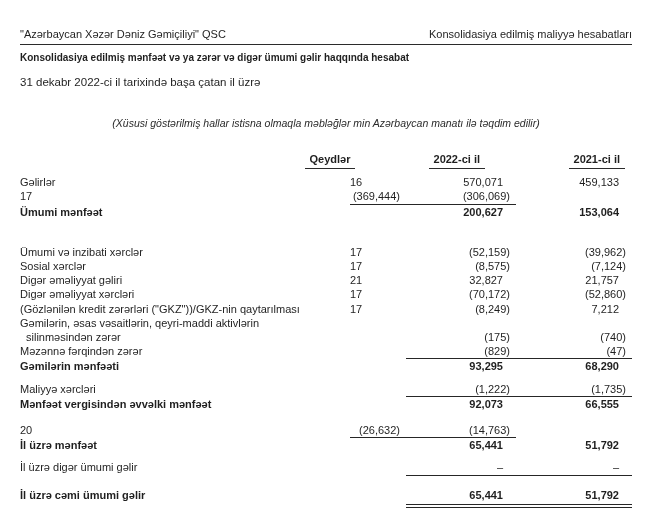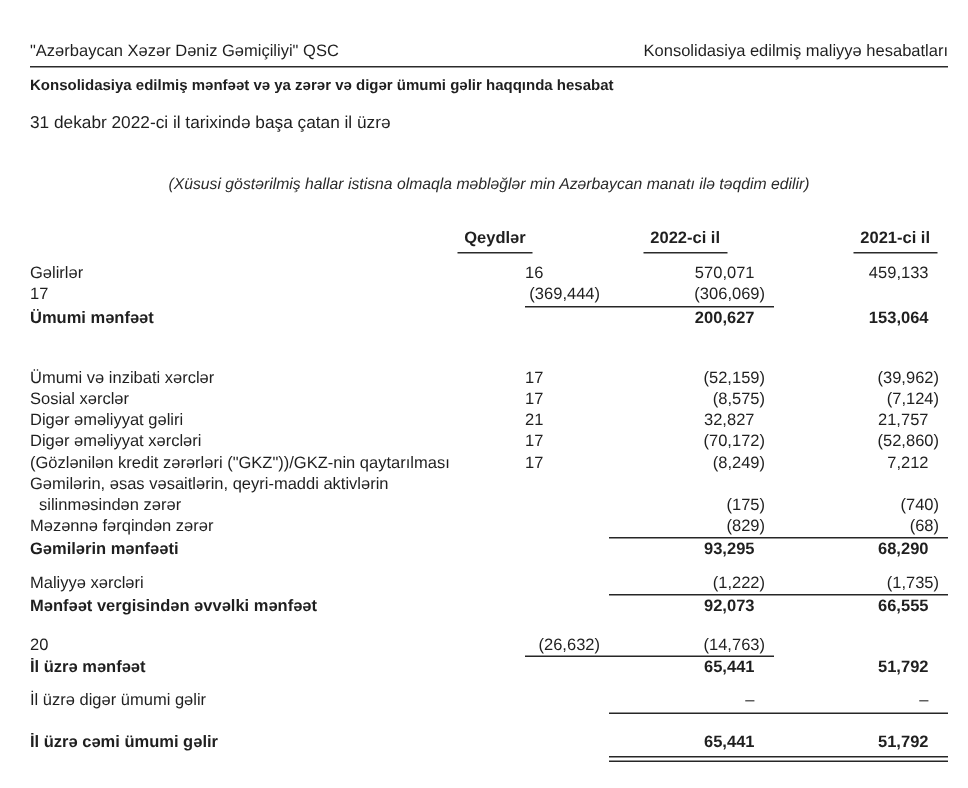--- a/index.html
+++ b/index.html
@@ -144,21 +144,21 @@
         <div class="row">
           <div class="lbl indent">silinməsindən zərər</div>
           <div class="note-c"></div>
           <div class="v paren">(175)</div>
           <div class="v paren">(740)</div>
         </div>
         <div class="row rule">
           <div class="lbl">Məzənnə fərqindən zərər</div>
           <div class="note-c"></div>
           <div class="v paren">(829)</div>
-          <div class="v paren">(68)</div>
+          <div class="v paren">(47)</div>
         </div>
         <div class="row bold">
           <div class="lbl">Gəmilərin mənfəəti</div>
           <div class="note-c"></div>
           <div class="v">93,295</div>
           <div class="v">68,290</div>
         </div>
         <div class="gap-sm"></div>
         <div class="row rule">
           <div class="lbl">Maliyyə xərcləri</div>

